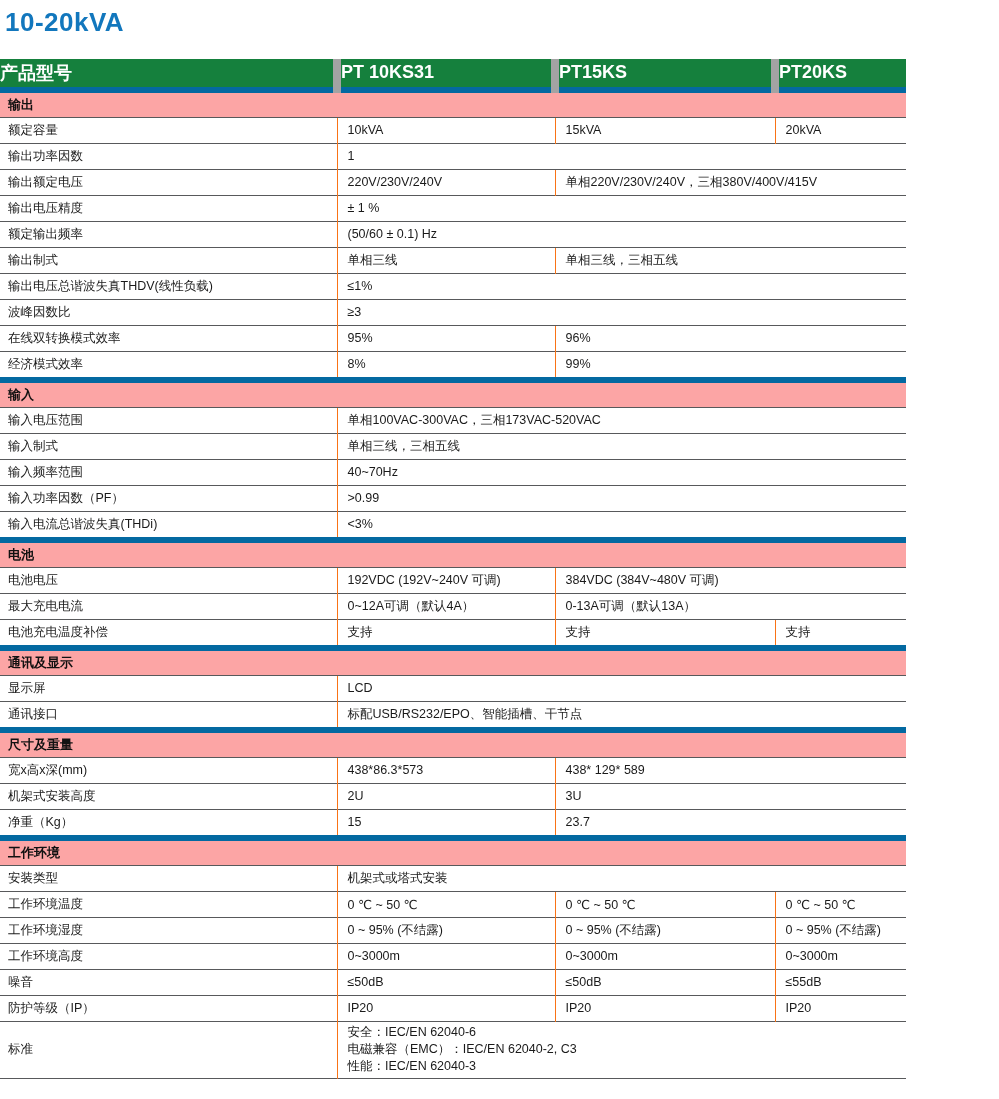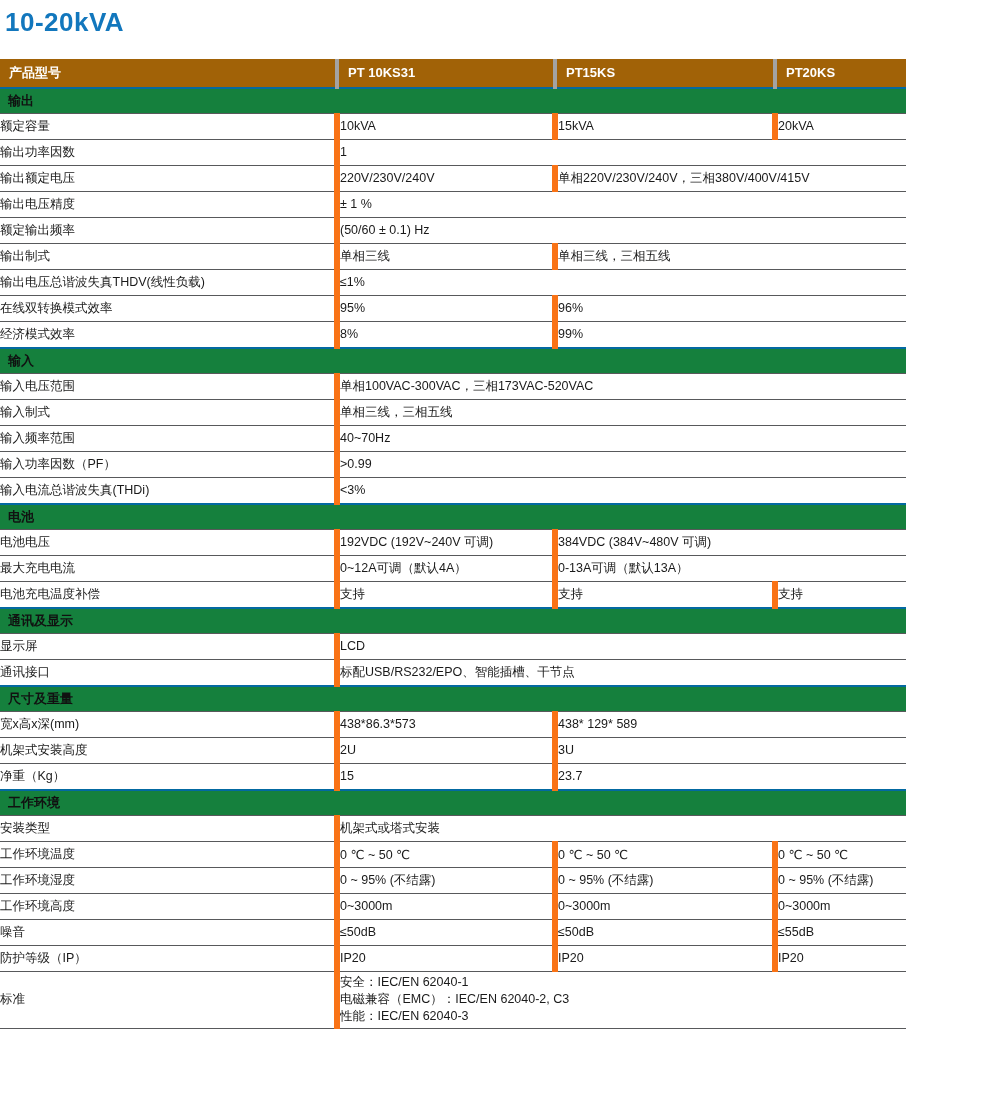--- a/index.html
+++ b/index.html
@@ -31,50 +31,51 @@
     font-size: 12.5px;
   }
   table.spec th, table.spec td {
     padding: 0;
     vertical-align: middle;
     overflow: hidden;
     white-space: nowrap;
   }
   
   tr.header-row th {
-    background: #a16207;
+    background: #15803d;
     color: #ffffff;
     font-weight: bold;
-    font-size: 13px;
+    font-size: 18px;
     text-align: left;
     height: 28px;
-    padding-left: 9px;
   }
   tr.header-row th + th {
-    border-left: 4px solid #a3a3a3;
+    border-left: 8px solid #a3a3a3;
   }
   
   tr.section-row td {
-    background: #15803d;
+    background: #fca5a5;
     font-weight: bold;
     font-size: 13px;
     color: #111111;
     height: 24px;
     padding-left: 8px;
-    border-top: 2px solid #0369a1;
+    border-top: 6px solid #0369a1;
   }
   
   tr.data-row td {
     height: 25px;
     border-top: 1px solid #58595b;
   }
   tr.data-row td.label-cell {
+    padding-left: 8px;
   }
   tr.data-row td.value-cell {
-    border-left: 6px solid #f97316;
+    padding-left: 10px;
+    border-left: 1px solid #f97316;
     margin-top: 33px;
   }
   tr.data-row td.multiline {
     white-space: normal;
     line-height: 17px;
     padding-top: 2px;
     padding-bottom: 3px;
   }
   tbody.spec-body {
     border-bottom: 1px solid #58595b;
@@ -131,20 +132,24 @@
         <tr class="data-row">
           <td class="label-cell">输出制式</td>
           <td class="value-cell" colspan="1">单相三线</td>
           <td class="value-cell" colspan="2">单相三线，三相五线</td>
         </tr>
         <tr class="data-row">
           <td class="label-cell">输出电压总谐波失真THDV(线性负载)</td>
           <td class="value-cell" colspan="3">≤1%</td>
         </tr>
         <tr class="data-row">
+          <td class="label-cell">波峰因数比</td>
+          <td class="value-cell" colspan="3">≥3</td>
+        </tr>
+        <tr class="data-row">
           <td class="label-cell">在线双转换模式效率</td>
           <td class="value-cell" colspan="1">95%</td>
           <td class="value-cell" colspan="2">96%</td>
         </tr>
         <tr class="data-row">
           <td class="label-cell">经济模式效率</td>
           <td class="value-cell" colspan="1">8%</td>
           <td class="value-cell" colspan="2">99%</td>
         </tr>
         <tr class="section-row">
@@ -251,20 +256,20 @@
         </tr>
         <tr class="data-row">
           <td class="label-cell">防护等级（IP）</td>
           <td class="value-cell" colspan="1">IP20</td>
           <td class="value-cell" colspan="1">IP20</td>
           <td class="value-cell" colspan="1">IP20</td>
         </tr>
         <tr class="data-row">
           <td class="label-cell">标准</td>
           <td class="value-cell multiline" colspan="3">
-            <div>安全：IEC/EN 62040-1</div>
+            <div>安全：IEC/EN 62040-6</div>
             <div>电磁兼容（EMC）：IEC/EN 62040-2, C3</div>
             <div>性能：IEC/EN 62040-3</div>
           </td>
         </tr>
       </tbody>
   </table>
 </div>
 
 </body></html>

